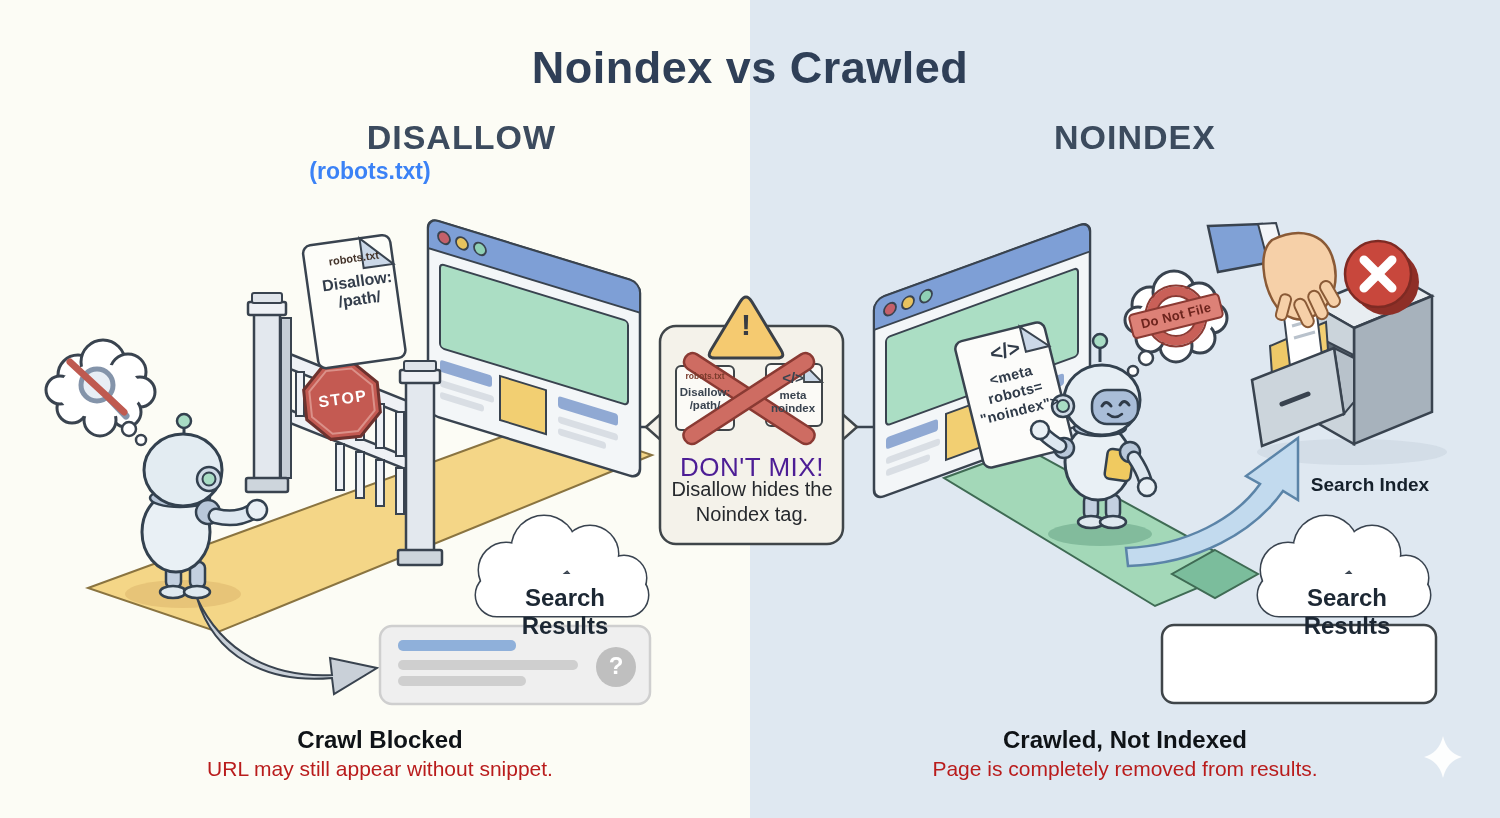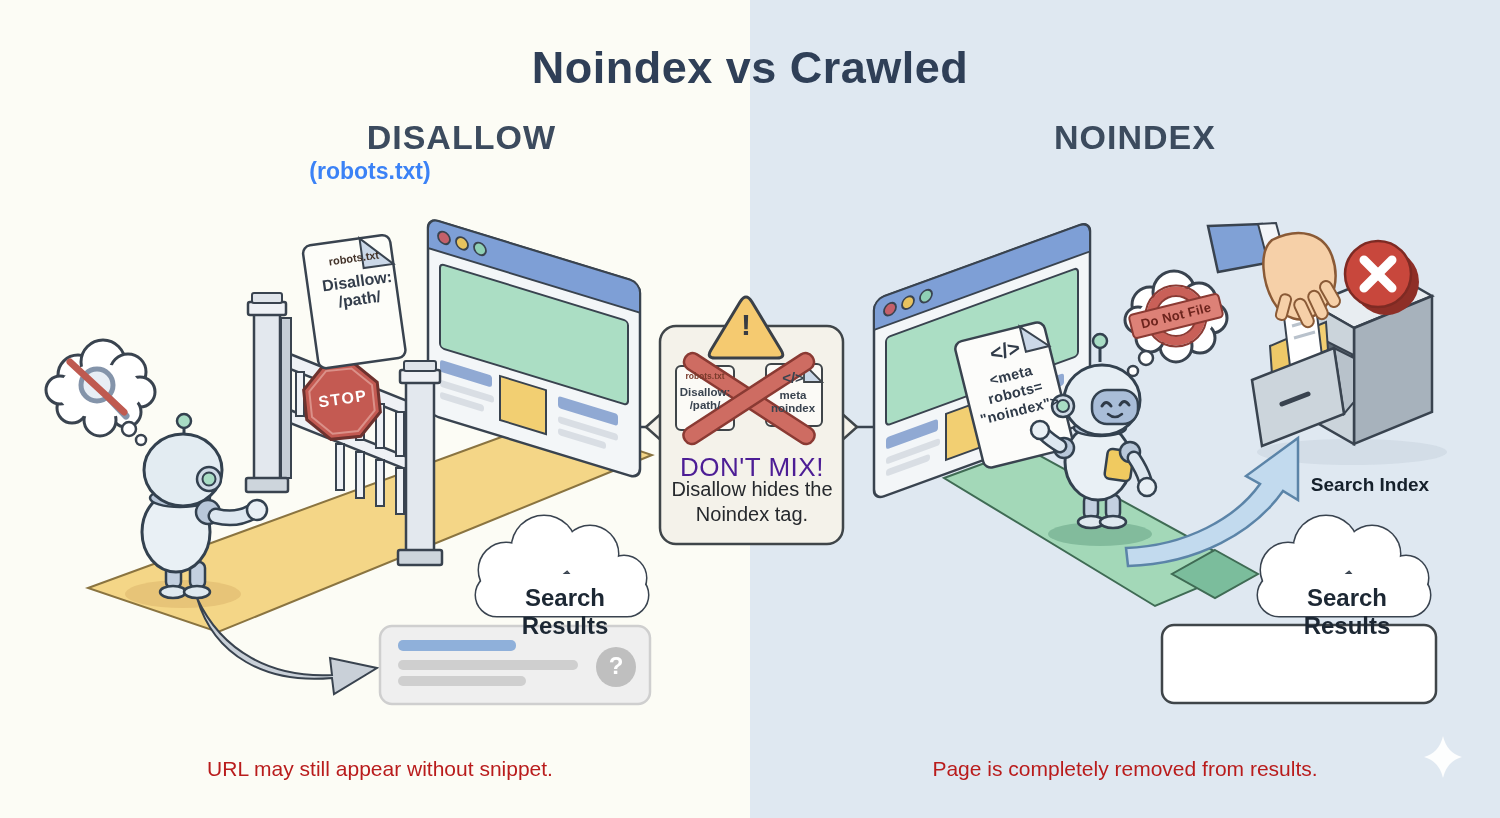--- a/index.html
+++ b/index.html
@@ -329,20 +329,21 @@
     <div class="doc-fn">robots.txt</div>
     <div class="doc-line">Disallow:</div>
     <div class="doc-line">/path/</div>
   </div>
 
   <div class="txt stop-label" style="left:312px;top:390px;width:62px;">STOP</div>
 
   <div class="txt cloud-label" style="left:480px;top:584px;width:170px;">Search Results</div>
   <div class="txt qmark" style="left:601px;top:652px;width:30px;">?</div>
 
+  <div class="txt cap-title" style="left:160px;top:726px;width:440px;">Crawl Blocked</div>
   <div class="txt cap-sub" style="left:130px;top:757px;width:500px;">URL may still appear without snippet.</div>
 
   <div class="txt warn-mark" style="left:733px;top:308px;width:26px;">!</div>
 
   <div class="txt" style="left:676px;top:371px;width:58px;">
     <div class="mini-fn">robots.txt</div>
     <div class="mini-line">Disallow:</div>
     <div class="mini-line">/path/</div>
   </div>
   <div class="txt" style="left:764px;top:369px;width:58px;">
@@ -361,14 +362,15 @@
     <div class="meta-line">robots=</div>
     <div class="meta-line">"noindex"&gt;</div>
   </div>
 
   <div class="txt stamp-label" style="left:1128px;top:308px;width:96px;">Do Not File</div>
 
   <div class="txt search-index" style="left:1295px;top:452px;width:150px;margin-top:22px;">Search Index</div>
 
   <div class="txt cloud-label" style="left:1262px;top:584px;width:170px;">Search Results</div>
 
+  <div class="txt cap-title" style="left:900px;top:726px;width:450px;">Crawled, Not Indexed</div>
   <div class="txt cap-sub" style="left:880px;top:757px;width:490px;">Page is completely removed from results.</div>
 </div>
 
 </body></html>

